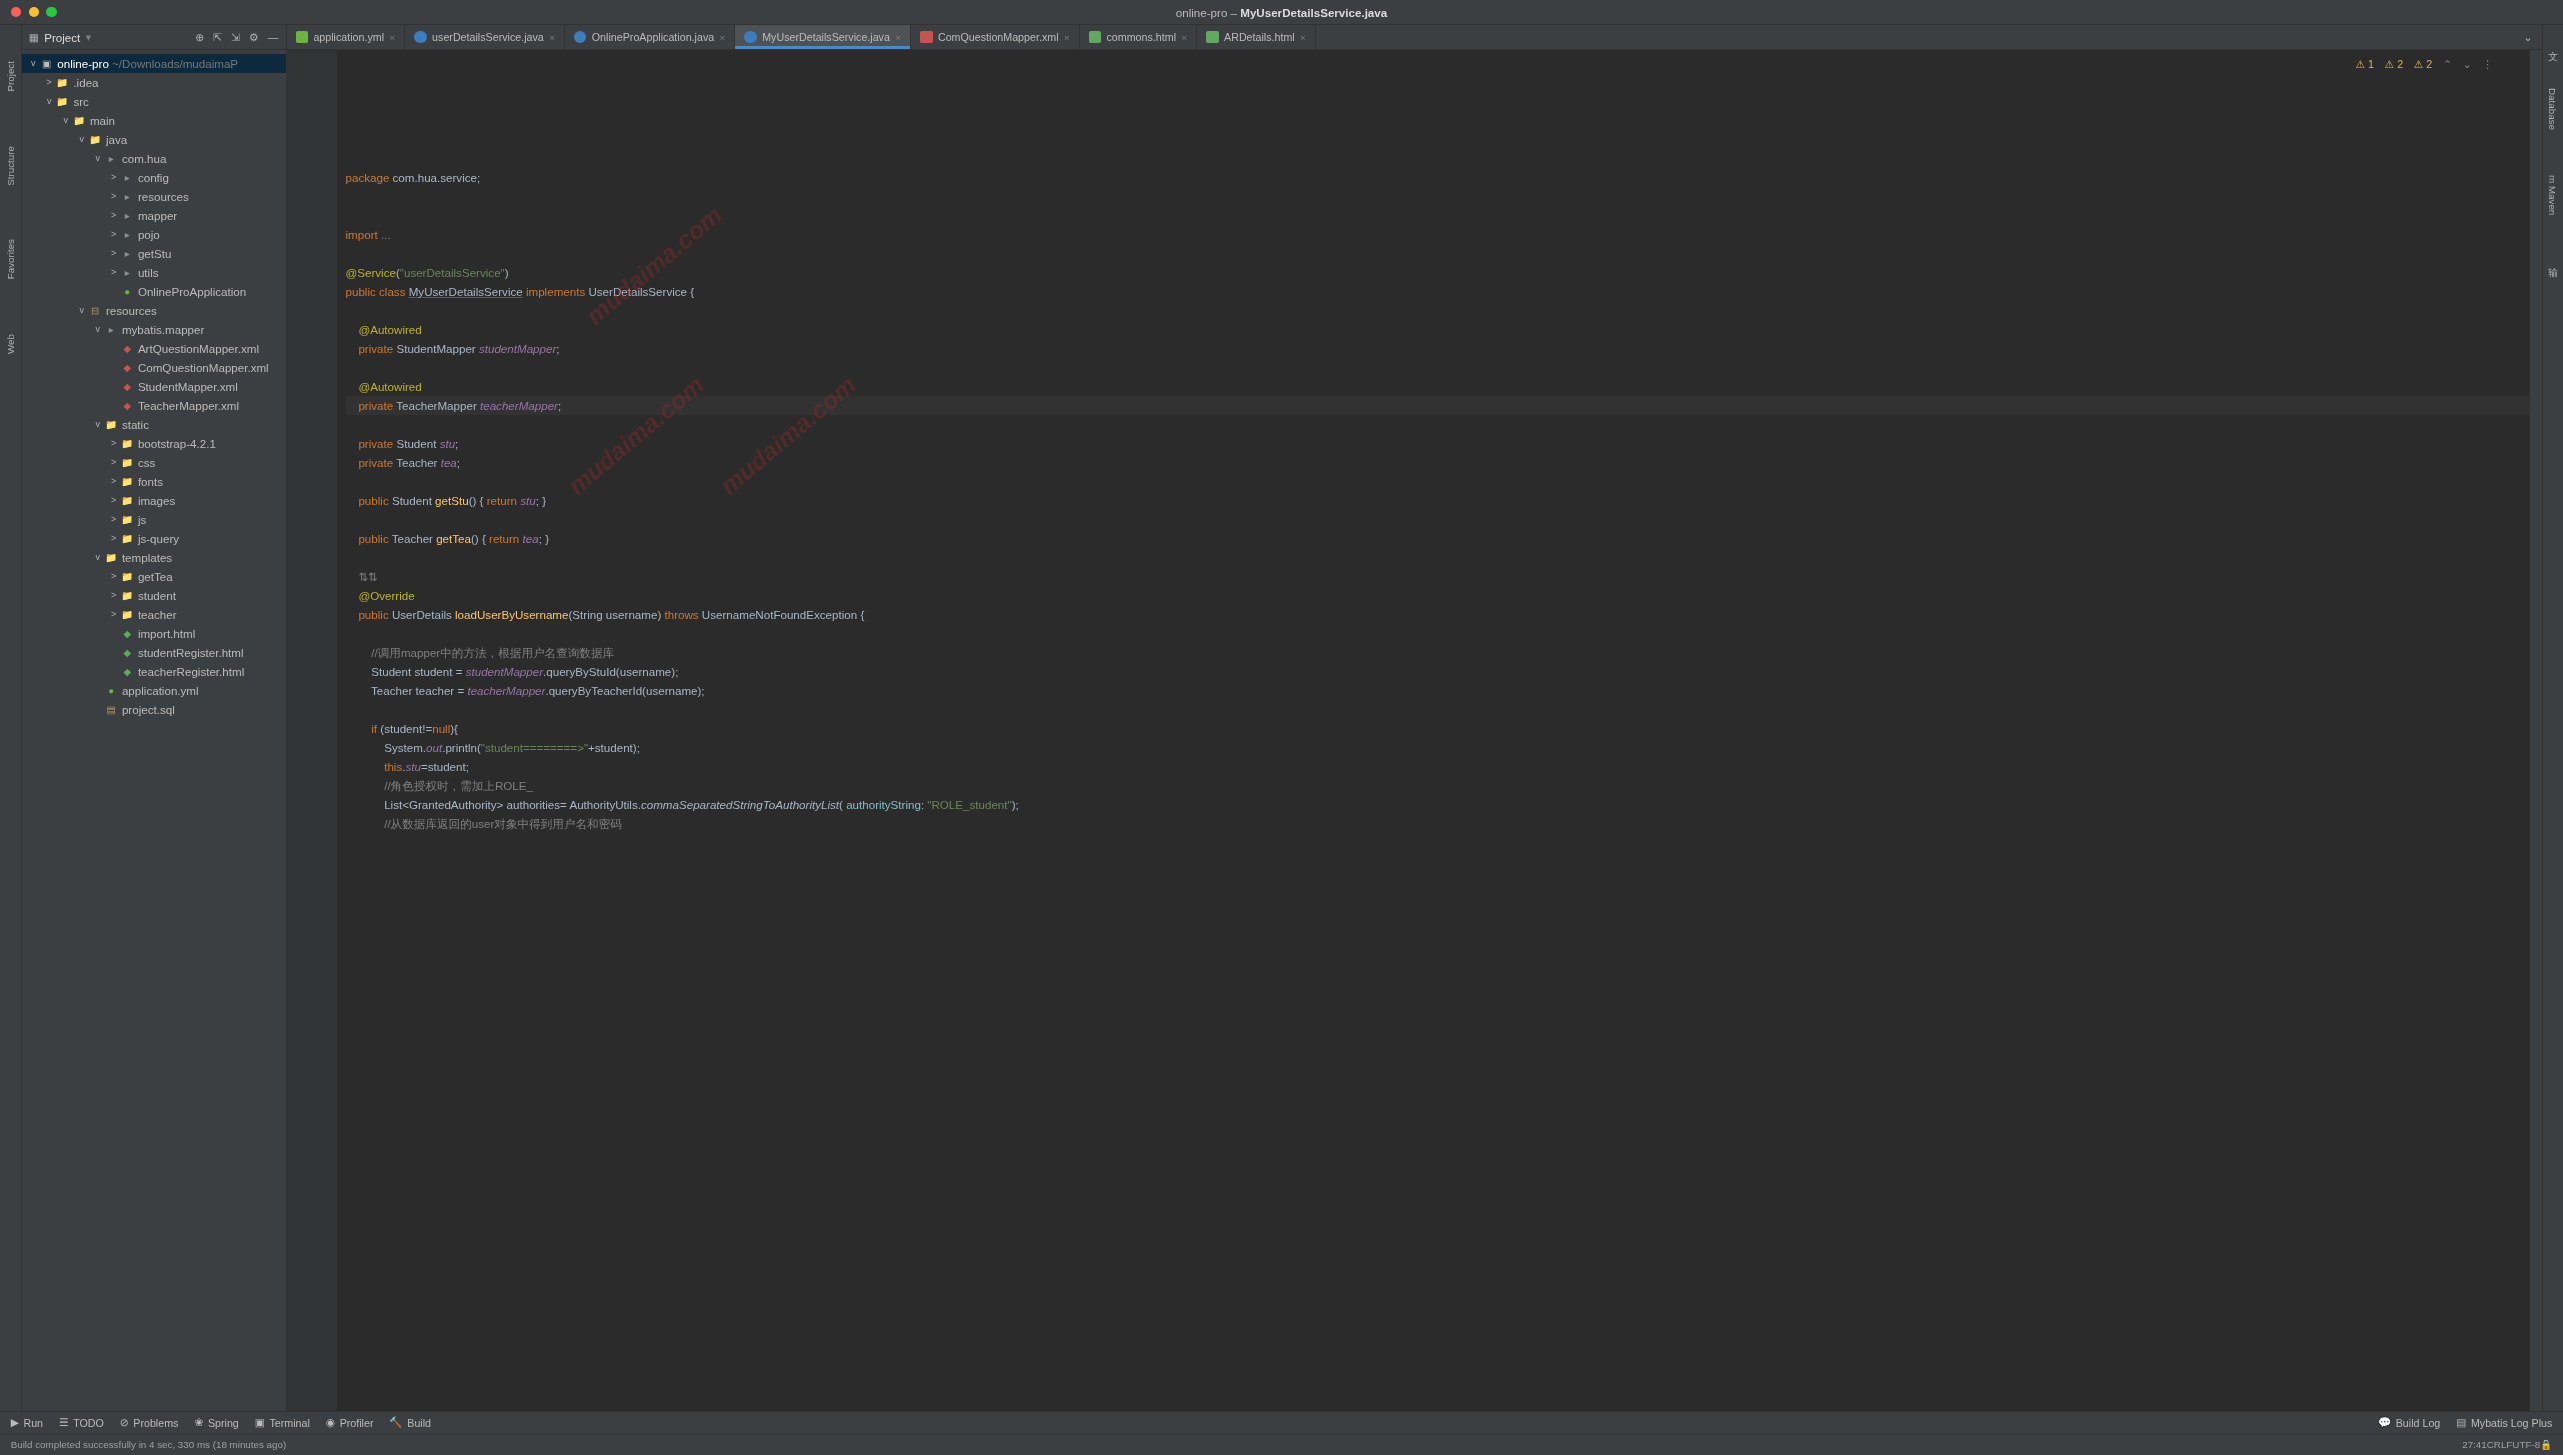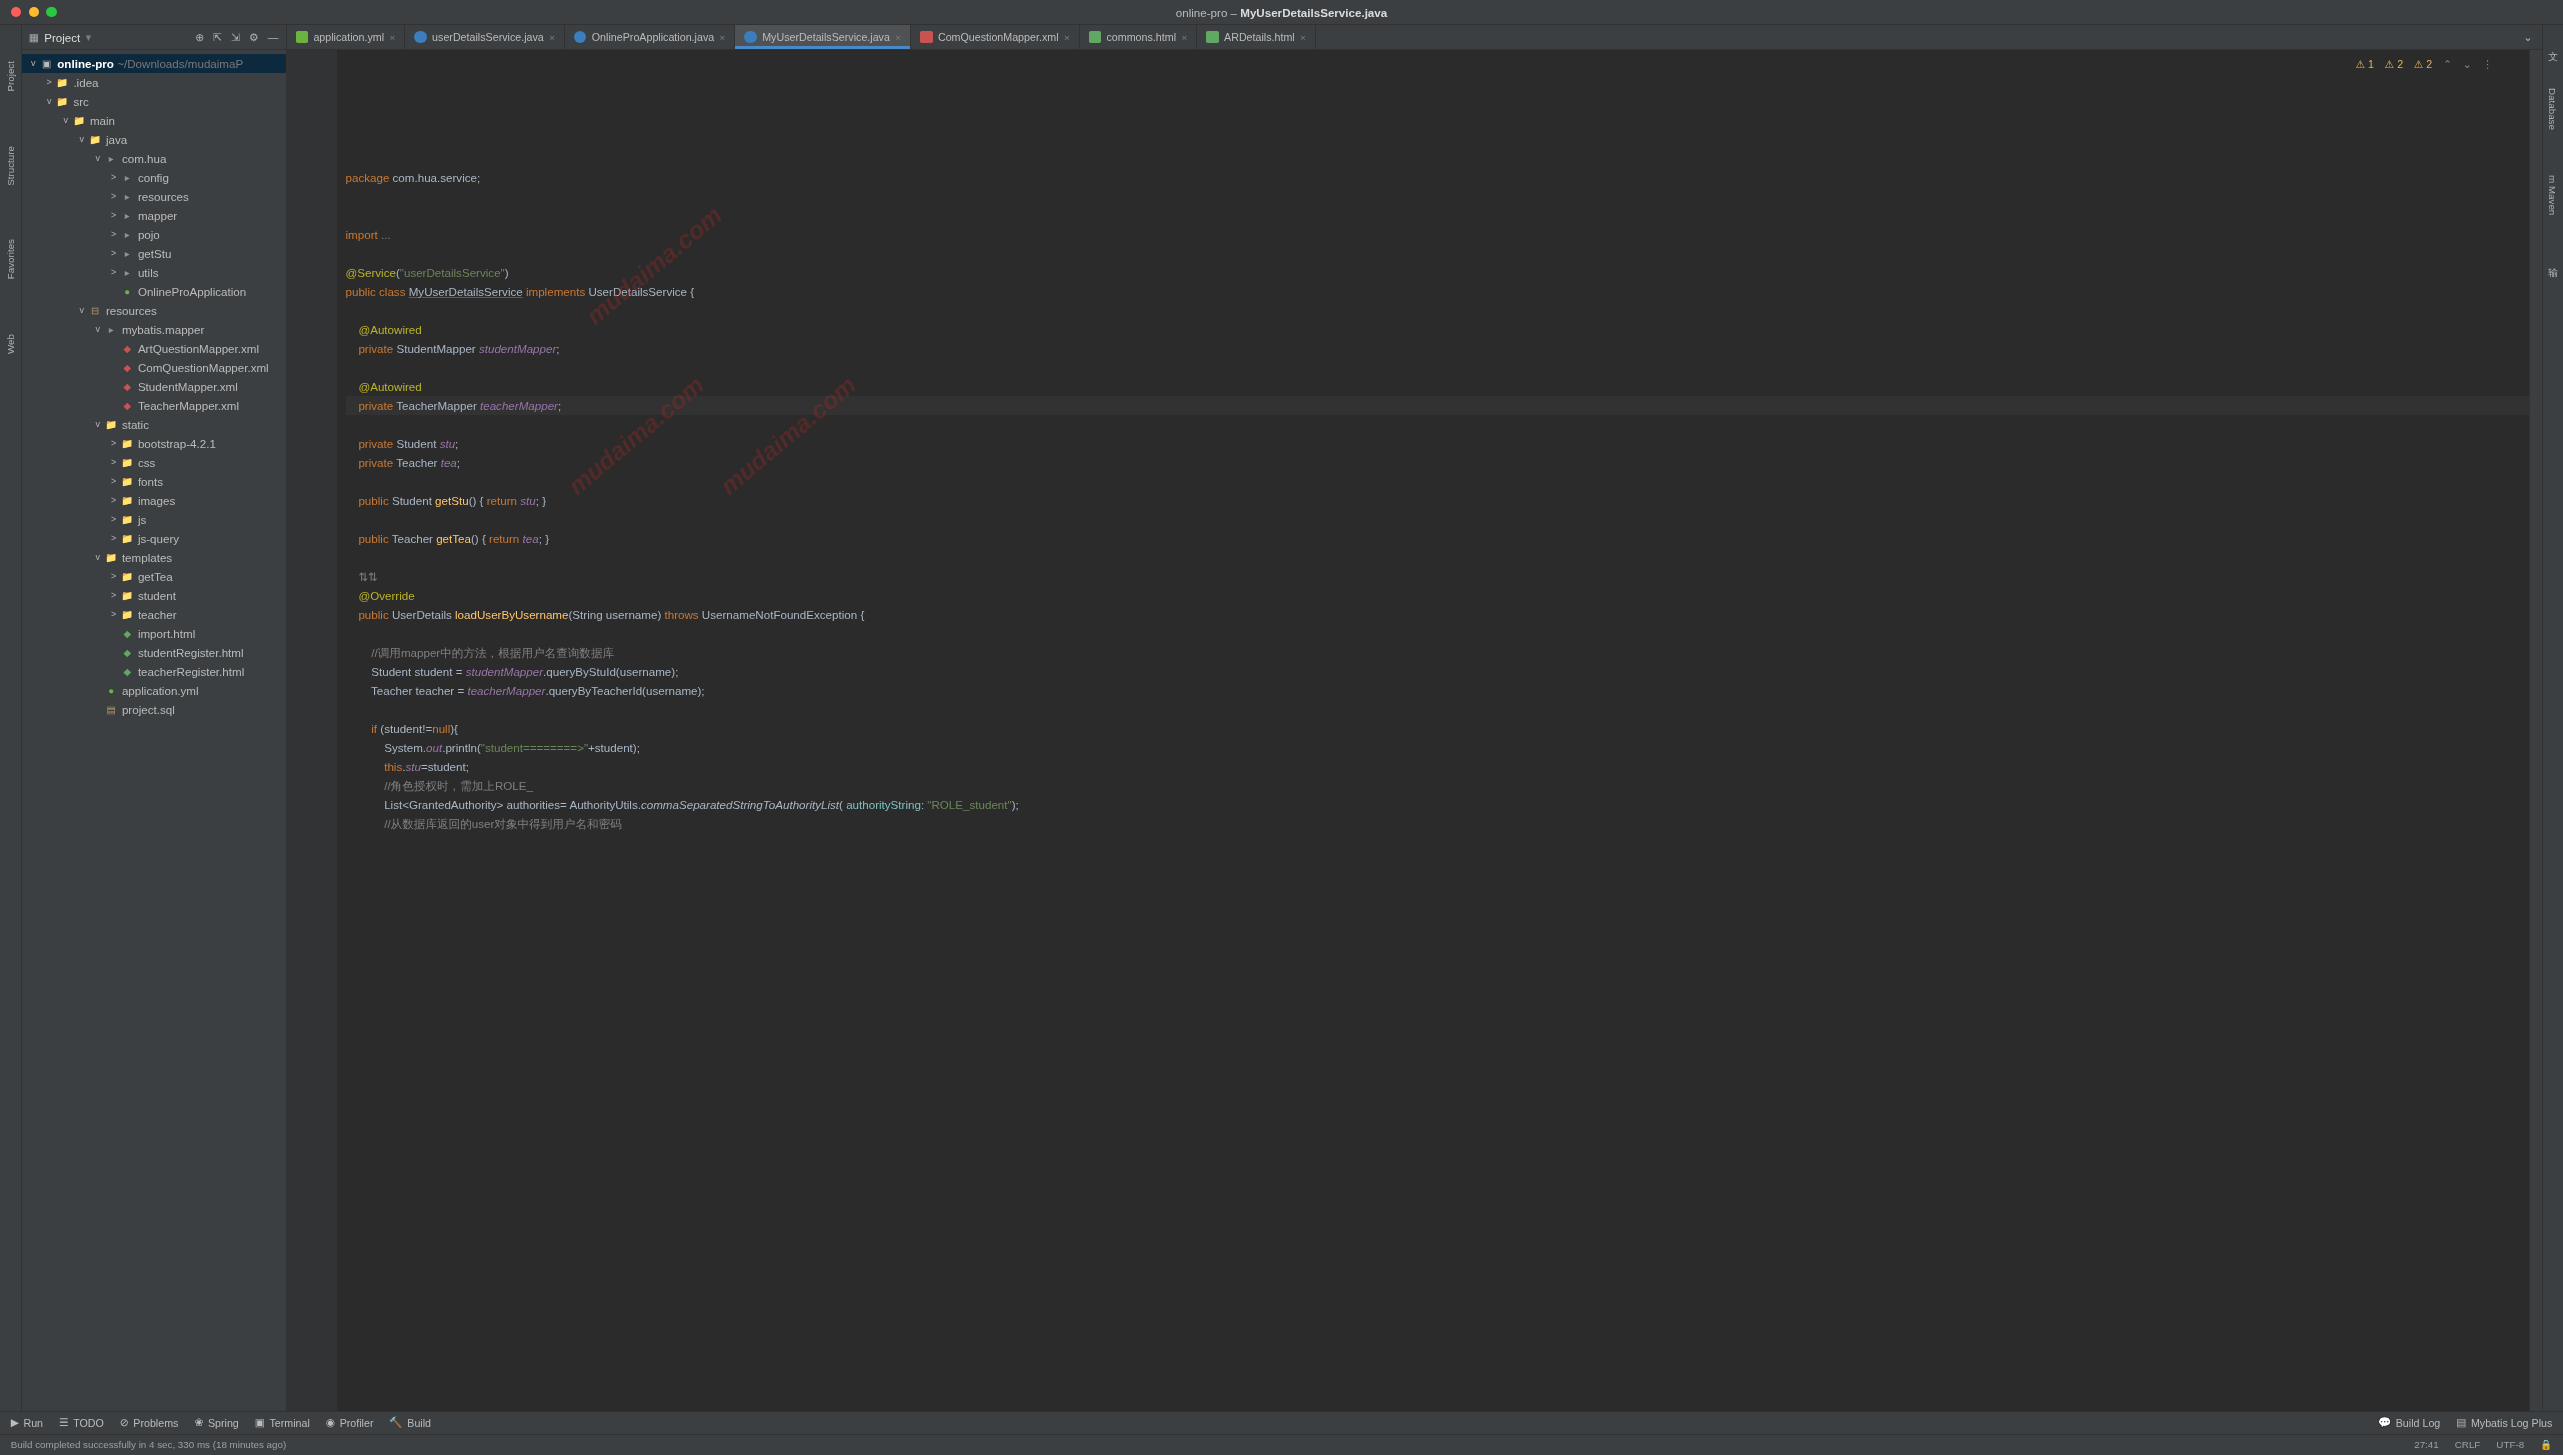--- a/index.html
+++ b/index.html
@@ -17,21 +17,21 @@
 .right-rail span{ writing-mode:vertical-rl; color:#aeb3b7; font-size:9.8px; cursor:pointer;}
 .sidebar { width:265px; background:#3c3f41; border-right:0.9px solid #323232; display:flex; flex-direction:column; }
 .side-head { height:25px; display:flex; align-items:center; padding:0 7.2px; border-bottom:0.9px solid #323232; gap:5.4px;}
 .side-head .proj{color:#dcdcdc; font-size:11.6px;}
 .side-head .icns{margin-left:auto; display:flex; gap:9px; color:#aeb3b7;}
 .tree { flex:1; overflow:auto; padding-top:3.6px; font-size:11.6px; line-height:19px;}
 .tree-item{ display:flex; align-items:center; white-space:nowrap; cursor:pointer; padding-right:3.6px;}
 .tree-item .arr{width:12.5px; text-align:center; color:#aeb3b7; font-size:9px;}
 .tree-item .ico{width:14.3px; height:14.3px; margin-right:3.6px; display:inline-flex; align-items:center; justify-content:center; font-size:9.8px;}
 .root-sel{ background:#0d293e; }
-.root-name{color:#ffffff; font-weight:bold;}
+.root-name{color:#ffffff; font-weight:normal;}
 .root-path{color:#787878;}
 .editor { flex:1; display:flex; flex-direction:column; background:#2b2b2b; }
 .tabs { height:25px; display:flex; align-items:stretch; background:#3c3f41; border-bottom:0.9px solid #323232; overflow:hidden;}
 .tab { display:flex; align-items:center; padding:0 9px; gap:5.4px; border-right:0.9px solid #323232; color:#bbbbbb; font-size:10.7px; cursor:pointer; position:relative;}
 .tab.active{ background:#4e5254; }
 .tab.active::after{content:""; position:absolute; bottom:0; left:0; right:0; height:2.7px; background:#4a88c7;}
 .tab .x{color:#7d7d7d; font-size:9.8px;}
 .tab-icon{width:12.5px; height:12.5px; border-radius:1.8px;}
 .ti-spring{background:#6db33f;} .ti-java{background:#3b7dbd; border-radius:50%;} .ti-xml{background:#c75450;} .ti-html{background:#62a862;}
 .code-wrap{ flex:1; display:flex; position:relative; overflow:hidden;}
@@ -40,21 +40,21 @@
 .inspections{ position:absolute; top:5.4px; right:36px; display:flex; gap:10.7px; font-size:10.7px; align-items:center;}
 .insp-warn{color:#e2b35a;}
 .kw{color:#cc7832;} .str{color:#6a8759;} .ann{color:#bbb529;} .cmt{color:#808080;} .fld{color:#9876aa; font-style:italic;} .mtd{color:#ffc66d;} .param{color:#7ec0c4;}
 .caret-line{ background:#323232; display:block; }
 .underline{text-decoration:underline; text-decoration-color:#5c5c5c;}
 .watermark{ position:absolute; color:rgba(200,40,40,0.25); font-size:25px; font-weight:bold; font-style:italic; pointer-events:none;}
 .toolwindow { height:23px; background:#3c3f41; border-top:0.9px solid #323232; display:flex; align-items:center; padding:0 10.7px; gap:16px; font-size:10.7px;}
 .toolwindow .tw{display:flex; align-items:center; gap:4.5px; color:#bbbbbb; cursor:pointer;}
 .toolwindow .right{margin-left:auto; display:flex; gap:16px;}
 .status { height:21.5px; background:#3c3f41; border-top:0.9px solid #323232; display:flex; align-items:center; padding:0 10.7px; font-size:9.8px; color:#9da0a3;}
-.status .right{margin-left:auto; display:flex; gap:16px;text-align:right;}
+.status .right{margin-left:auto; display:flex; text-align:right;}
 .scroll-stripe{ width:12.5px; background:#3c3f41; border-left:0.9px solid #323232;}
 </style>
 </head>
 <body>
 
 <div class="titlebar">
   <div class="traffic">
     <div class="dot r"></div>
     <div class="dot y"></div>
     <div class="dot g"></div>

